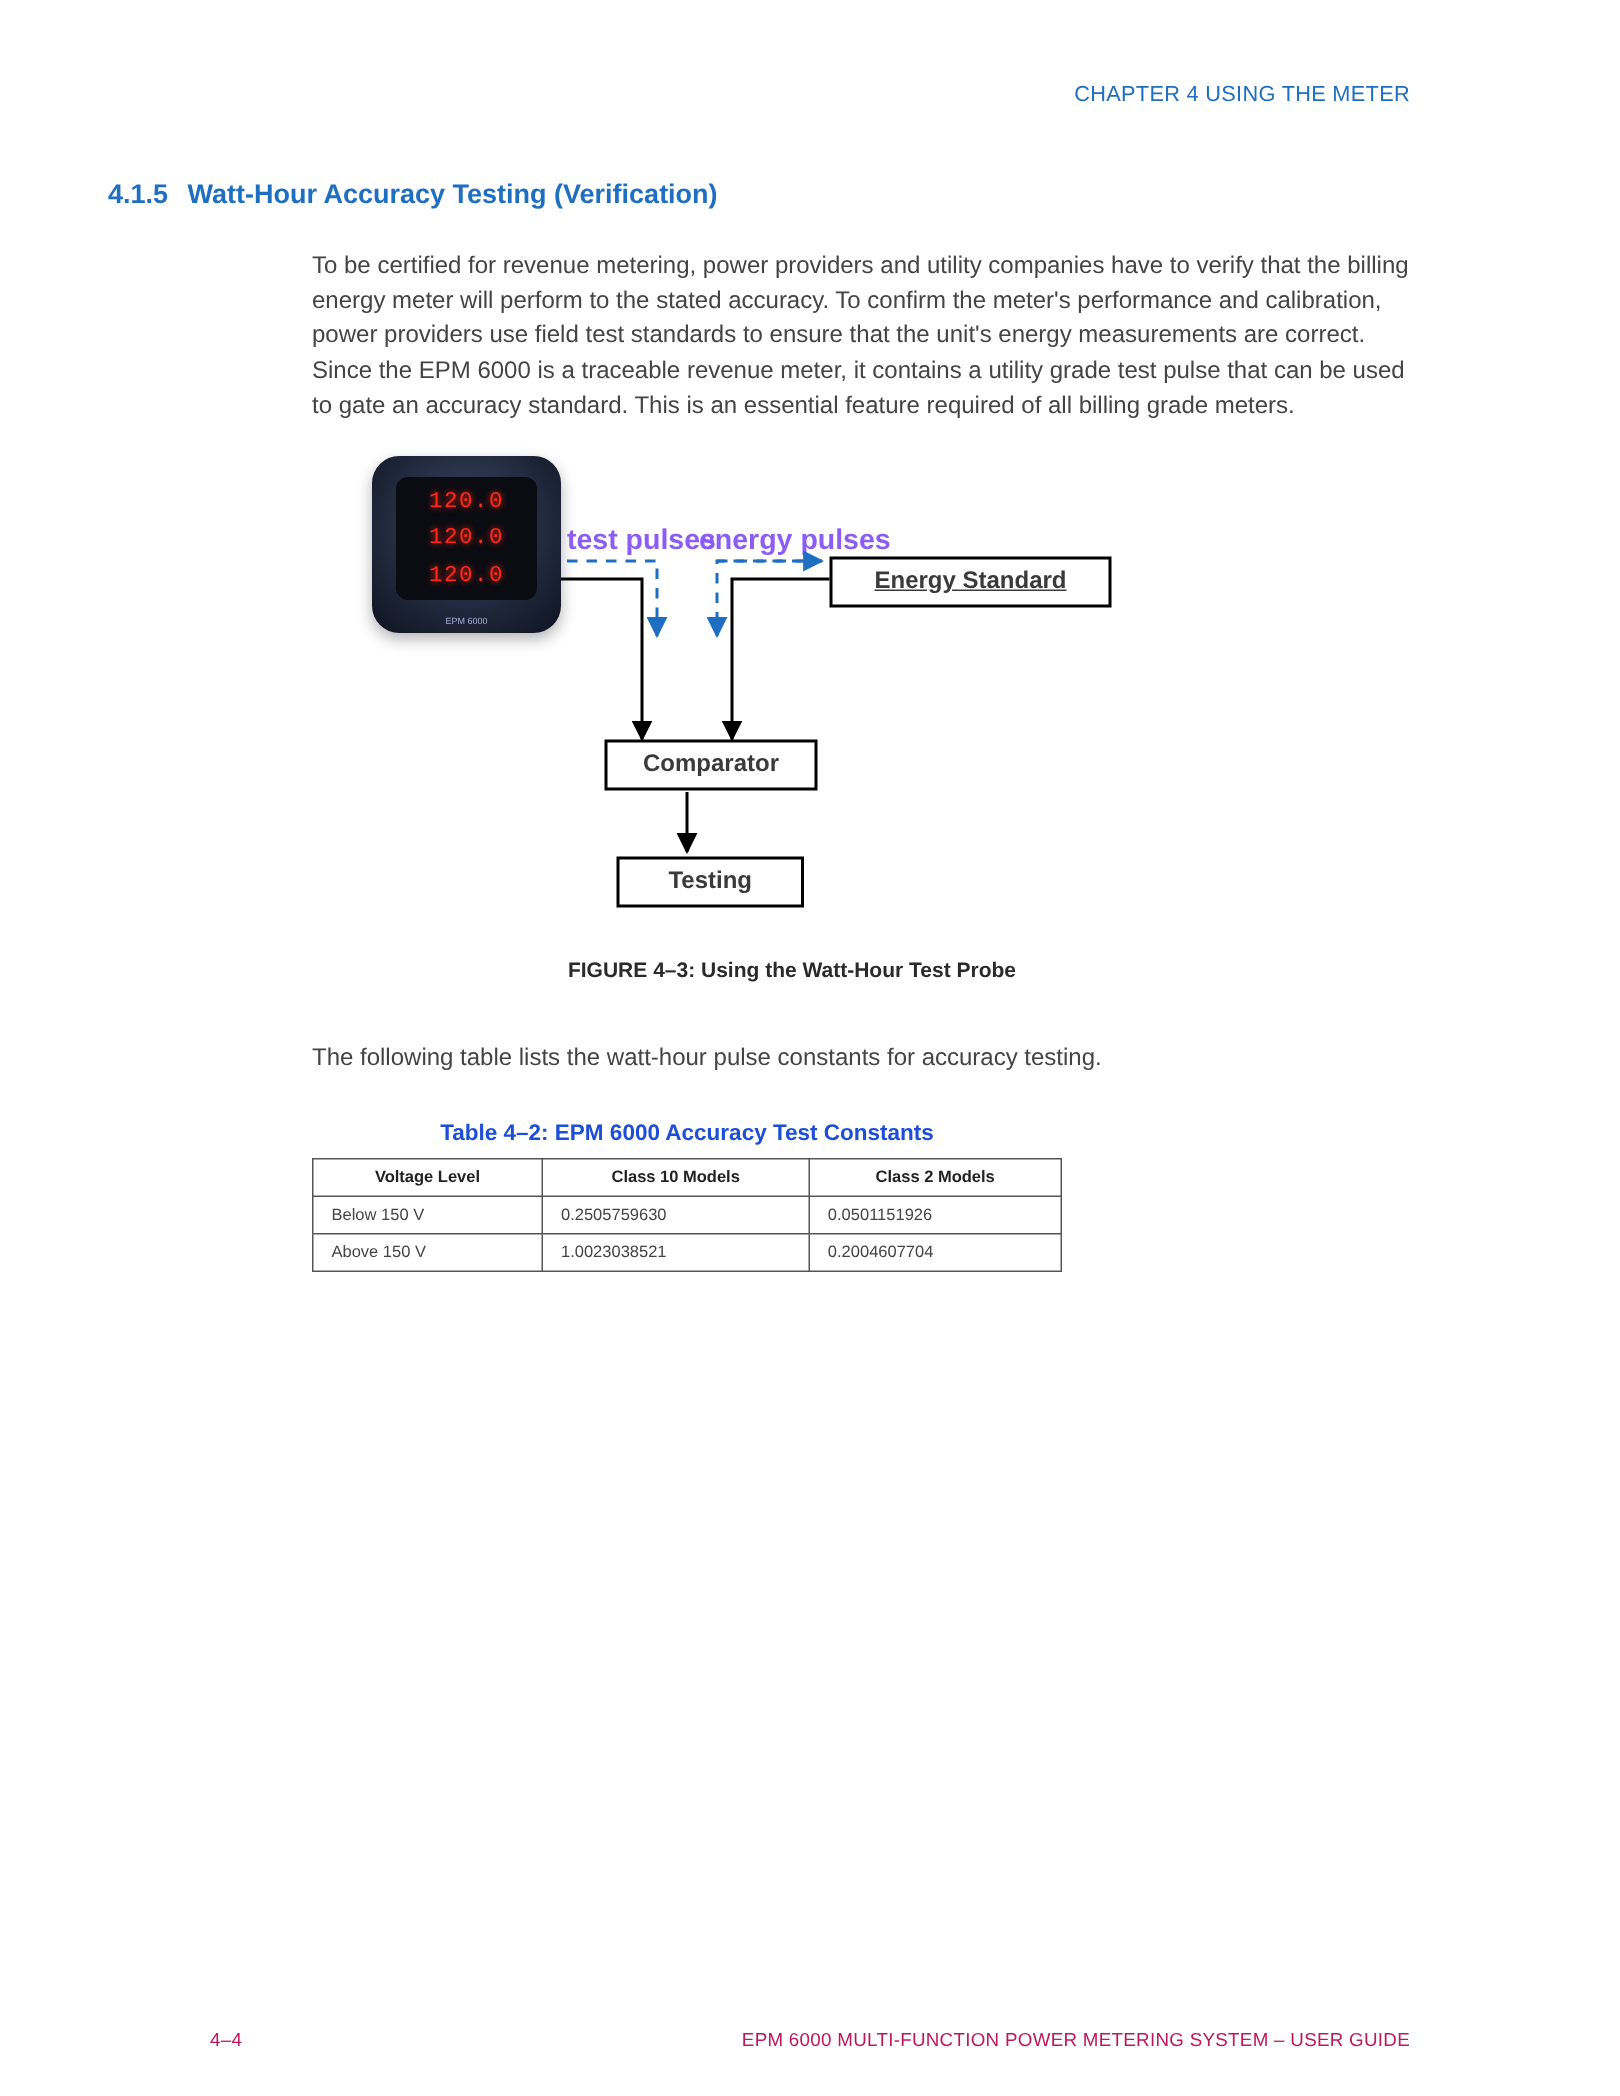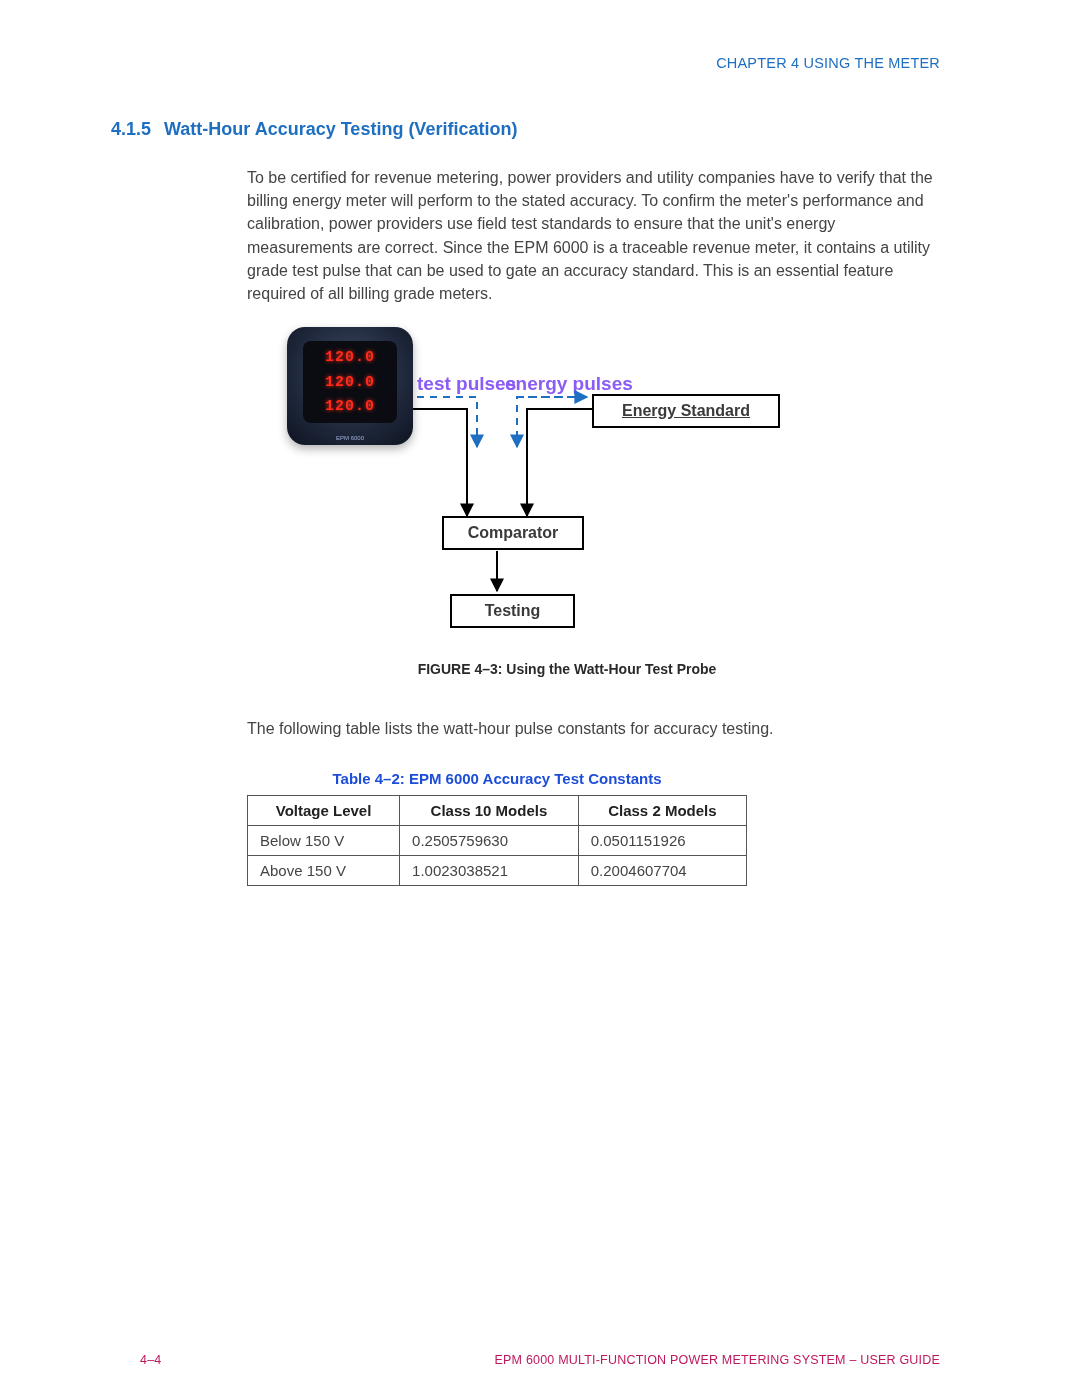--- a/index.html
+++ b/index.html
@@ -7,21 +7,21 @@
     padding: 0;
     background: #fff;
     font-family: "Segoe UI", "Helvetica Neue", Arial, sans-serif;
     color: #3a3a3a;
     width: 1080px;
     height: 1397px;
     position: relative;
     overflow: hidden;
   }
   .page {
-    padding: 55px 140px 0 111px;
+    padding: 55px 140px 0 72px;
   }
   .chapter-header {
     text-align: right;
     color: #1e6fc1;
     font-size: 14.5px;
     letter-spacing: 0.2px;
     margin-bottom: 48px;
     font-weight: 400;
   }
   .section-heading {
@@ -55,21 +55,21 @@
     color: #1d4ed8;
     font-weight: 600;
     font-size: 15px;
     margin: 30px 0 8px 136px;
     width: 500px;
   }
   table.data {
     border-collapse: collapse;
     margin-left: 136px;
     width: 500px;
-    font-size: 15px;
+    font-size: 11px;
   }
   table.data th, table.data td {
     border: 1px solid #555;
     padding: 6px 12px;
     text-align: left;
   }
   table.data th {
     font-weight: 700;
     text-align: center;
     color: #222;
@@ -109,21 +109,21 @@
     border-radius:8px;
     display:flex; flex-direction:column; justify-content:space-around; align-items:center;
     padding:4px 0;
   }
   .meter .seg {
     font-family: "Courier New", monospace;
     color:#ff2a1a;
     font-size:15px;
     letter-spacing:1px;
     text-shadow:0 0 4px #ff2a1a;
-    font-weight:bold;
+    font-weight:normal;
   }
   .meter .logo {
     position:absolute; bottom:4px; left:0; right:0;
     text-align:center; color:#9fb1d6; font-size:6px;
   }
 
   .box {
     position:absolute;
     border:2px solid #000;
     background:#fff;

